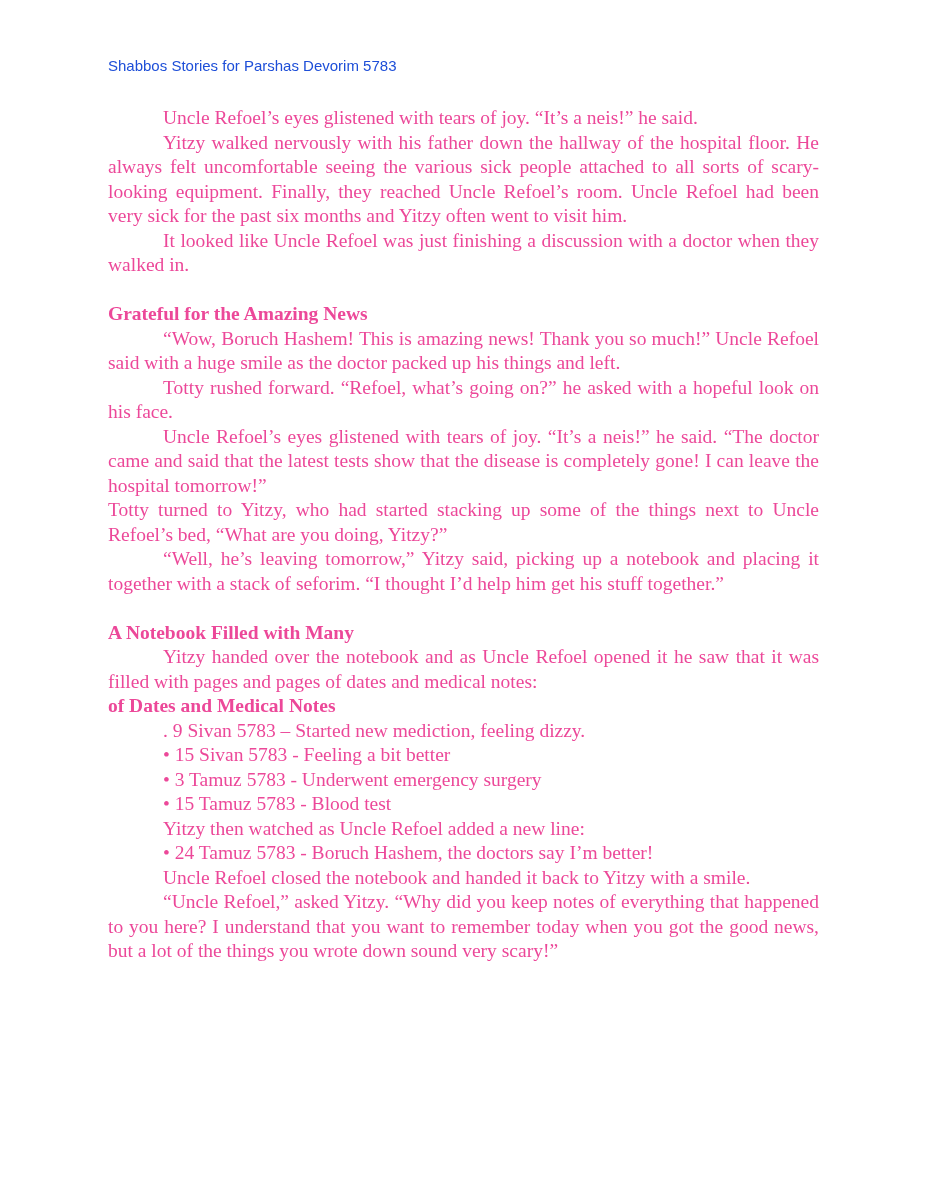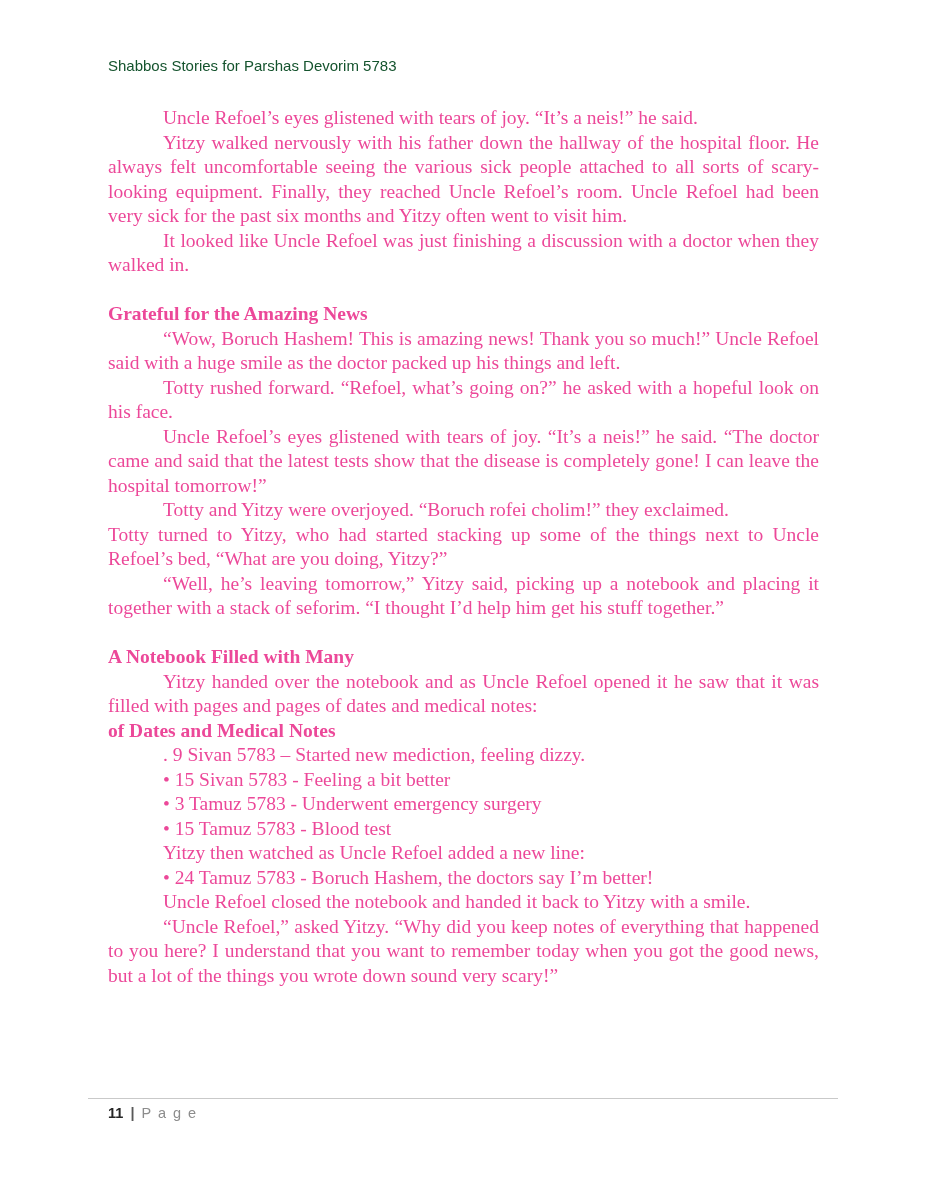--- a/index.html
+++ b/index.html
@@ -12,21 +12,21 @@
     font-family: "Liberation Serif", serif;
   }
   .header {
     position: absolute;
     left: 108px;
     top: 56px;
     width: 711px;
     font-family: "Liberation Sans", sans-serif;
     font-size: 15px;
     line-height: 19px;
-    color: #14532d;
+    color: #1d4ed8;
   }
   .content {
     position: absolute;
     left: 108px;
     top: 106px;
     width: 711px;
     font-size: 19.5px;
     line-height: 24.5px;
     color: #ec4899;
   }
@@ -68,39 +68,30 @@
 
   <div class="content">
     <div class="blk para">Uncle Refoel’s eyes glistened with tears of joy. “It’s a neis!” he said.</div>
     <div class="blk para">Yitzy walked nervously with his father down the hallway of the hospital floor. He always felt uncomfortable seeing the various sick people attached to all sorts of scary-looking equipment. Finally, they reached Uncle Refoel’s room. Uncle Refoel had been very sick for the past six months and Yitzy often went to visit him.</div>
     <div class="blk para">It looked like Uncle Refoel was just finishing a discussion with a doctor when they walked in.</div>
     <div class="blk spacer"></div>
     <div class="blk heading">Grateful for the Amazing News</div>
     <div class="blk para">“Wow, Boruch Hashem! This is amazing news! Thank you so much!” Uncle Refoel said with a huge smile as the doctor packed up his things and left.</div>
     <div class="blk para">Totty rushed forward. “Refoel, what’s going on?” he asked with a hopeful look on his face.</div>
     <div class="blk para">Uncle Refoel’s eyes glistened with tears of joy. “It’s a neis!” he said. “The doctor came and said that the latest tests show that the disease is completely gone! I can leave the hospital tomorrow!”</div>
-    <div class="blk line">Totty and Yitzy were overjoyed. “Boruch rofei cholim!” they exclaimed.</div>
     <div class="blk para noindent">Totty turned to Yitzy, who had started stacking up some of the things next to Uncle Refoel’s bed, “What are you doing, Yitzy?”</div>
     <div class="blk para">“Well, he’s leaving tomorrow,” Yitzy said, picking up a notebook and placing it together with a stack of seforim. “I thought I’d help him get his stuff together.”</div>
     <div class="blk spacer"></div>
     <div class="blk heading">A Notebook Filled with Many</div>
     <div class="blk para">Yitzy handed over the notebook and as Uncle Refoel opened it he saw that it was filled with pages and pages of dates and medical notes:</div>
     <div class="blk heading">of Dates and Medical Notes</div>
     <div class="blk line">. 9 Sivan 5783 – Started new mediction, feeling dizzy.</div>
     <div class="blk line">• 15 Sivan 5783 - Feeling a bit better</div>
     <div class="blk line">• 3 Tamuz 5783 - Underwent emergency surgery</div>
     <div class="blk line">• 15 Tamuz 5783 - Blood test</div>
     <div class="blk line">Yitzy then watched as Uncle Refoel added a new line:</div>
     <div class="blk line">• 24 Tamuz 5783 - Boruch Hashem, the doctors say I’m better!</div>
     <div class="blk line">Uncle Refoel closed the notebook and handed it back to Yitzy with a smile.</div>
     <div class="blk para">“Uncle Refoel,” asked Yitzy. “Why did you keep notes of everything that happened to you here? I understand that you want to remember today when you got the good news, but a lot of the things you wrote down sound very scary!”</div>
   </div>
 
-  <div class="footer">
-    <div class="footer-rule"></div>
-    <div class="footer-text">
-      <span class="pg-num">11</span>
-      <span class="pg-sep">|</span>
-      <span class="pg-label">P a g e</span>
-    </div>
-  </div>
 
 </div>
 
 </body></html>

